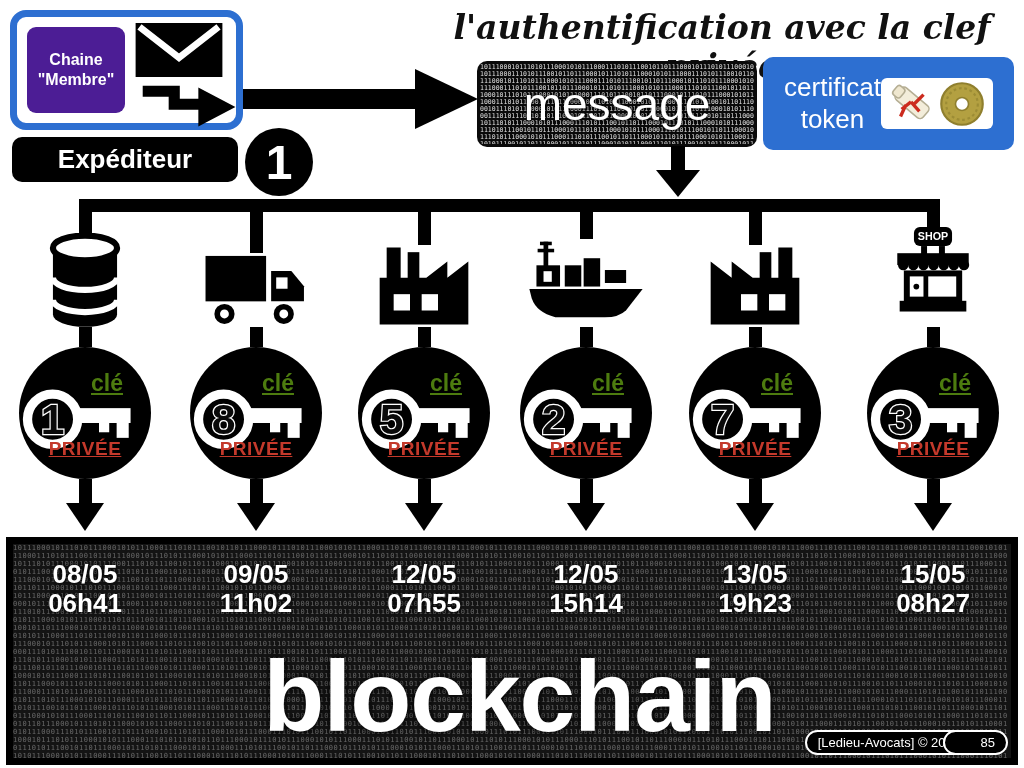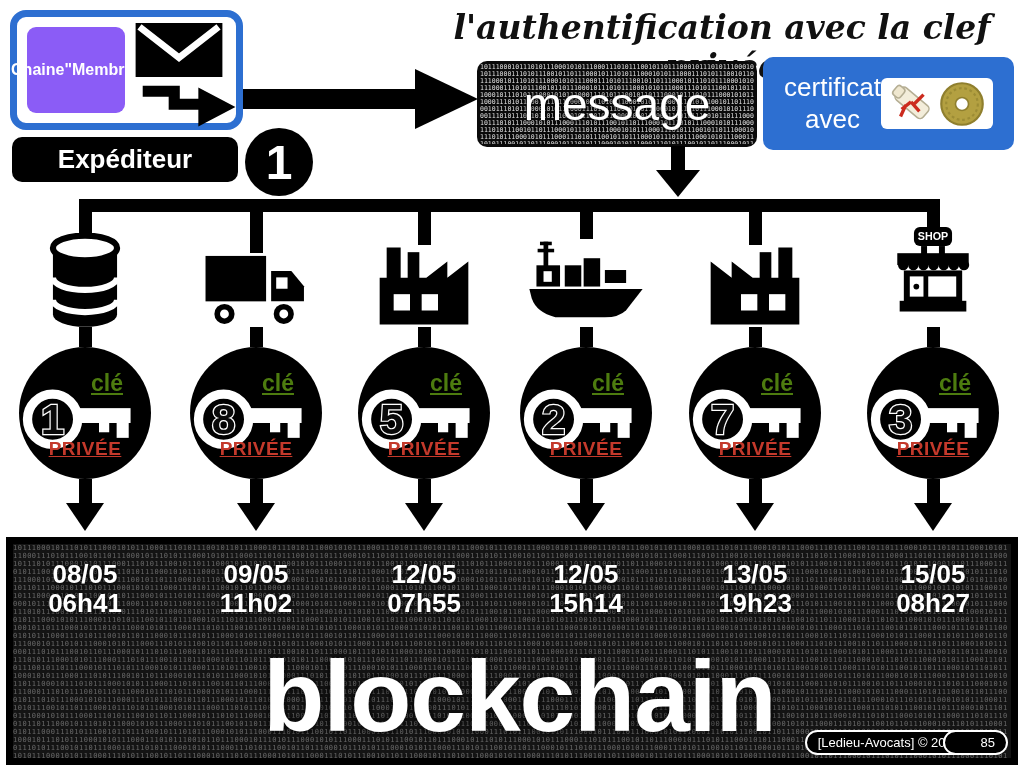--- a/index.html
+++ b/index.html
@@ -4,22 +4,22 @@
 <style>
   * { box-sizing: border-box; }
   body { margin:0; background:#fff; }
   .slide { position:relative; width:1024px; height:768px; background:#fff; overflow:hidden;
            font-family:"Liberation Sans", sans-serif; }
 
   
   .member-box { position:absolute; left:10px; top:10px; width:233px; height:120px;
                 background:#fff; border:7px solid #2d6fd1; border-radius:16px; }
   .chain-chip { position:absolute; left:10px; top:10px; width:98px; height:86px;
-                background:#8b5cf6; border-radius:9px; color:#fff; font-weight:bold;
-                font-size:16px; display:flex; flex-direction:row; justify-content:center;
+                background:#4c1d95; border-radius:9px; color:#fff; font-weight:bold;
+                font-size:16px; display:flex; flex-direction:column; justify-content:center;
                 align-items:center; line-height:1.25; text-align:center; }
   .envelope { position:absolute; left:118px; top:6px; }
   .send-arrow { position:absolute; left:122px; top:62px; }
   .expediteur { position:absolute; left:12px; top:137px; width:226px; height:45px;
                 background:#000; border-radius:10px; color:#fff; font-weight:bold;
                 font-size:26px; display:flex; align-items:center; justify-content:center; }
   .step-circle { position:absolute; left:245px; top:128px; width:68px; height:68px;
                  background:#000; border-radius:50%; color:#fff; font-weight:bold;
                  font-size:48px; display:flex; align-items:center; justify-content:center; }
 
@@ -126,21 +126,21 @@
   <div class="message-box">
     <div class="msg-texture">101110001011101011100010101110001110101110010110111000101110101110001010111000111010111001011011100010111010111000101011100011101011100101101110001011101011100010101110001110101110010110111000101110101110001010111000111010111001011011100010111010111000101011100011101011100101101110001011101011100010101110001110101110010110111000101110101110001010111000111010111001011011100010111010111000101011100011101011100101101110001011101011100010101110001110101110010110111000101110101110001010111000111010111001011011100010111010111000101011100011101011100101101110001011101011100010101110001110101110010110111000101110101110001010111000111010111001011011100010111010111000101011100011101011100101101110001011101011100010101110001110101110010110111000101110101110001010111000111010111001011011100010111010111000101011100011101011100101101110001011101011100010101110001110101110010110111000101110101110001010111000111010111001011011100010111010111000101011100011101011100101101110001011101011100010101110001110101110010110111000101110101110001010111000111010111001011011100010111010111000101011100011101011100101101110001011101011100010101110001110101110010110111000101110101110001010111000111010111001011011100010111010111000101011100011101011100101101110001011101011100010101110001110101110010110111000101110101110001010111000111010111001011011100010111010111000101011100011101011100101101110001011101011100010101110001110101110010110111000101110101110001010111000111010111001011011100010111010111000101011100011101011100101101110001011101011100010101110001110101110010110111000101110101110001010111000111010111001011011100010111010111000101011100011101011100101101110001011101011100010101110001110101110010110111000101110101110001010111000111010111001011011100010111010111000101011100011101011100101101110001011101011100010101110001110101110010110111000101110101110001010111000111010111001011011100010111010111000101011100011101011100101101110001011101011100010101110001110101110010110111000101110101110001010111000111010111001011011100010111010111000101011100011101011100101101110001011101011100010101110001110101110010110111000101110101110001010111000111010111001011011100010111010111000101011100011101011100101101110001011101011100010101110001110101110010110111000101110101110001010111000111010111001011011100010111010111000101011100011101011100101101110001011101011100010101110001110101110010110111000101110101110001010111000111010111001011011100010111010111000101011100011101011100101101110001011101011100010101110001110101110010110111000101110101110001010111000111010111001011011100010111010111000101011100011101011100101101110001011101011100010101110001110101110010110111000101110101110001010111000111010111001011011100010111010111000101011100011101011100101</div>
     <div class="message-label">message</div>
   </div>
   <div class="msg-down-stem"></div>
   <div class="msg-down-head"></div>
 
   <div class="cert-box">
     <div class="cert-label">
       <span>certificat</span>
-      <span>avec</span>
+      <span>token</span>
     </div>
     <div class="cert-icons">
       <svg width="46" height="46" viewBox="0 0 44 44">
         <g transform="rotate(40 22 22)">
           <rect x="5" y="13" width="34" height="15" rx="4" fill="#f3edda" stroke="#b5ae93" stroke-width="1.5"></rect>
           <rect x="1" y="15" width="9" height="11" rx="3" fill="#efe7cf" stroke="#b5ae93" stroke-width="1.5"></rect>
         </g>
         <path d="M13 27 l9 -7 M22 20 l8 9 M17 23 l-5 11 M25 22 l9 -9" stroke="#cc2b1e" stroke-width="3.2" fill="none"></path>
       </svg>
       <svg width="48" height="48" viewBox="0 0 44 44">

